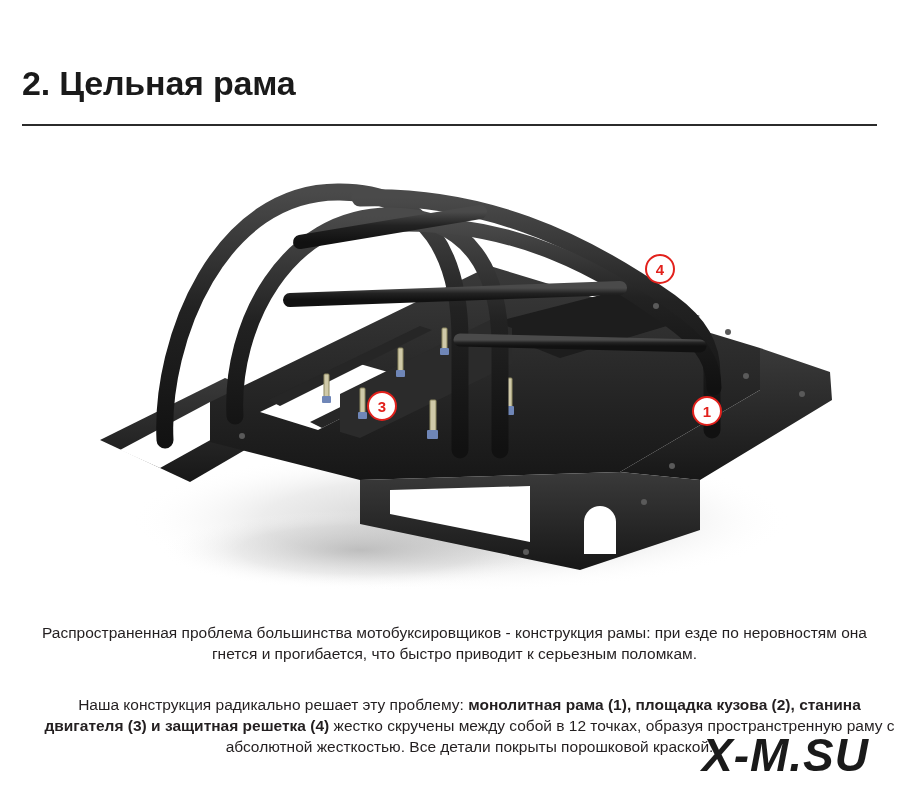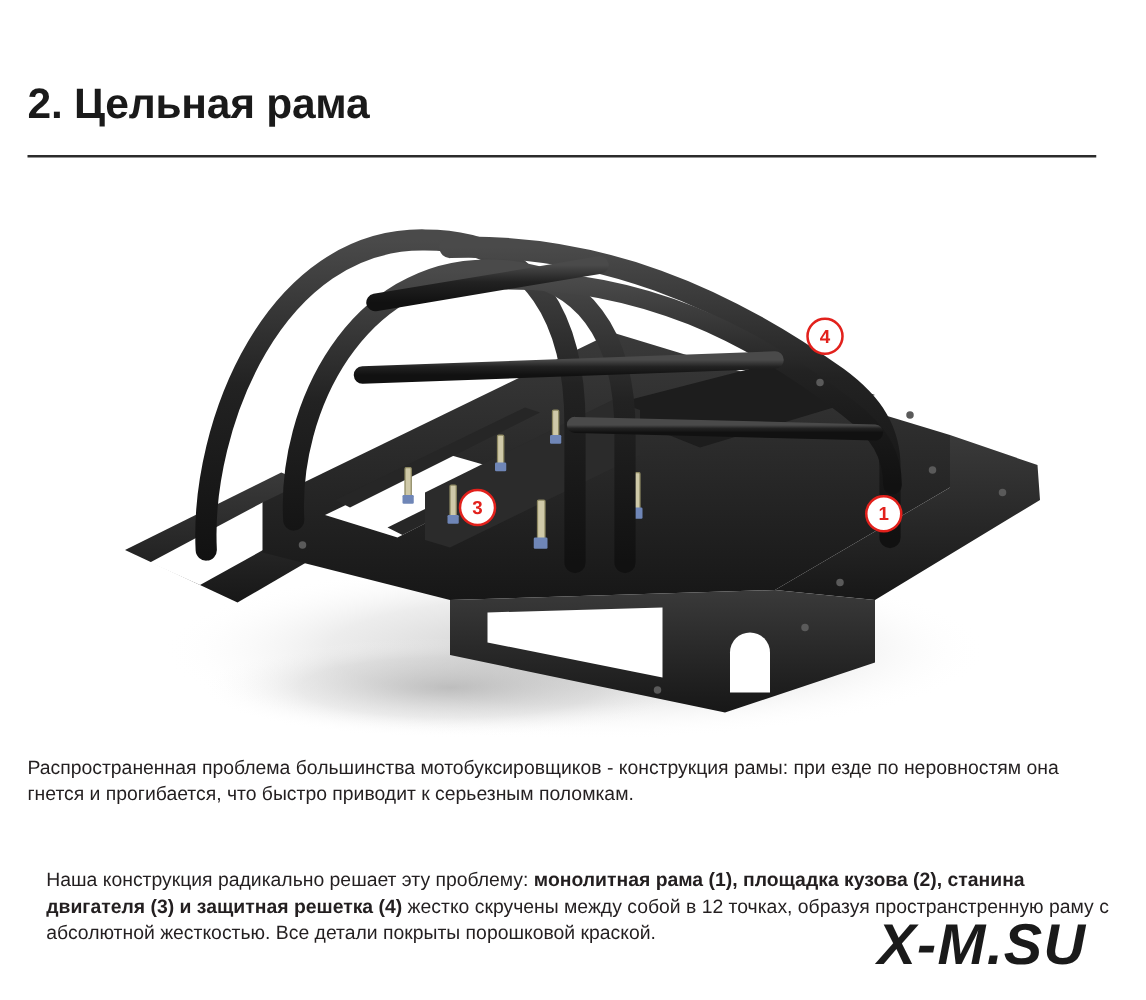--- a/index.html
+++ b/index.html
@@ -14,20 +14,21 @@
     color: #231f20;
     overflow: hidden;
     position: relative;
   }
   .page {
     position: relative;
     width: 893px;
     height: 800px;
     box-sizing: border-box;
     padding: 0 22px;
+    text-align: center;
   }
   .title {
     position: absolute;
     left: 22px;
     top: 66px;
     font-size: 34px;
     font-weight: bold;
     letter-spacing: -0.2px;
     color: #1a1a1a;
     margin: 0;
@@ -74,21 +75,21 @@
   .c4 { left: 645px; top: 254px; }
 
   .body-text {
     position: absolute;
     left: 22px;
     width: 865px;
     font-size: 15.5px;
     line-height: 21px;
     color: #231f20;
   }
-  .para1 { top: 588px; }
+  .para1 { top: 606px; }
   .para2 { top: 678px; margin-left: 15px; }
   .para2 b { font-weight: bold; }
 
   .watermark {
     position: absolute;
     right: 24px;
     bottom: 18px;
     font-family: Liberation Sans, sans-serif;
     font-style: italic;
     font-weight: bold;

